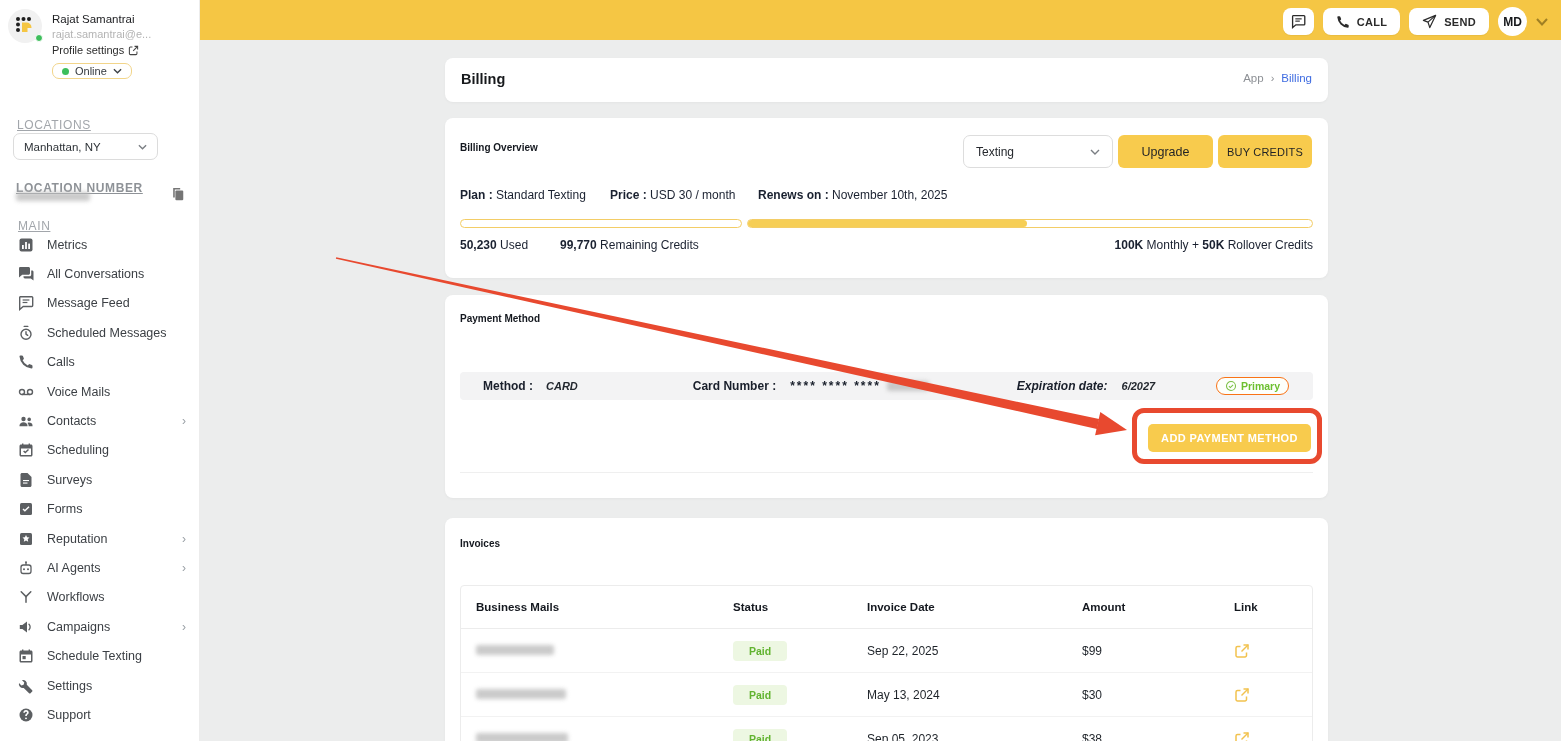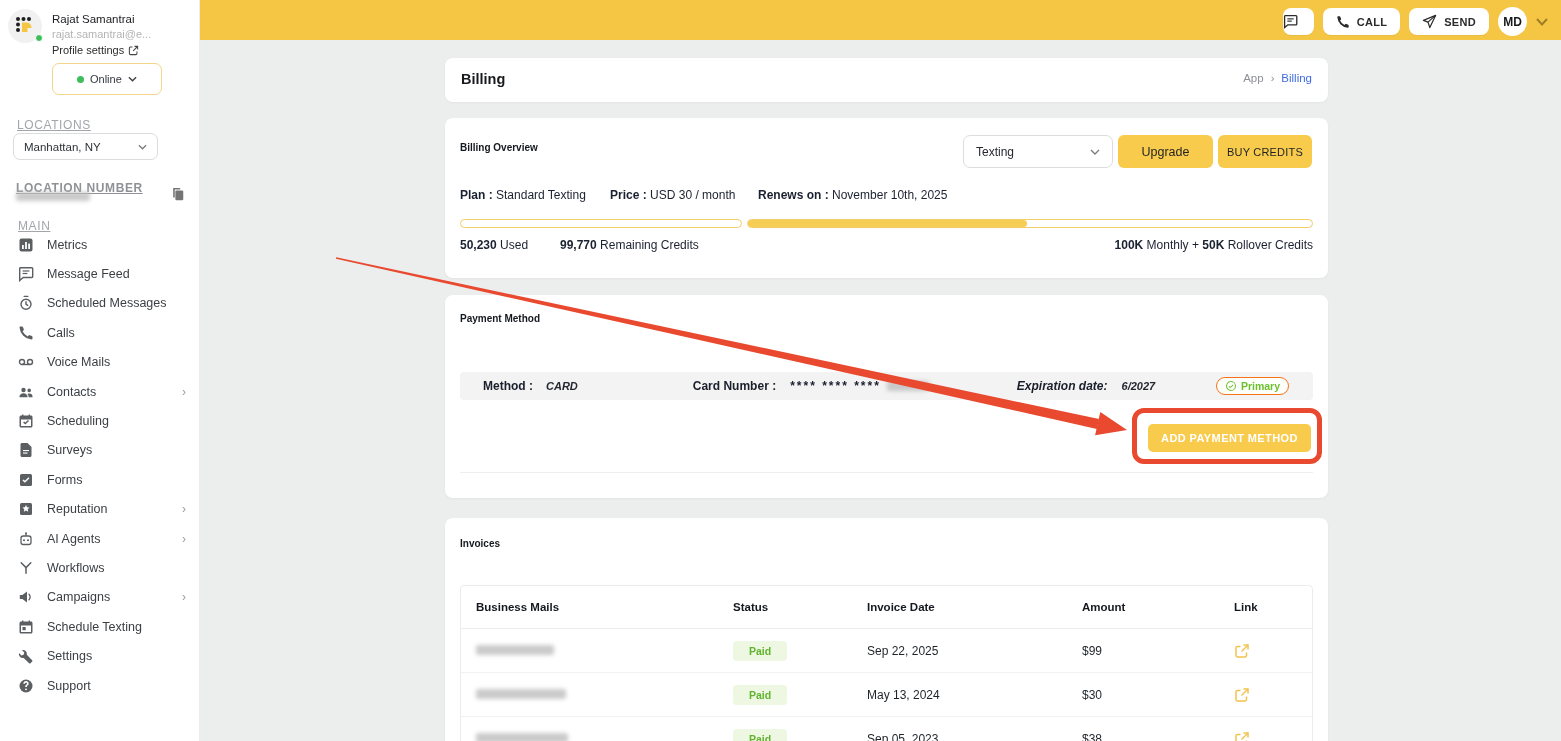--- a/index.html
+++ b/index.html
@@ -6,38 +6,38 @@
   html,body { width:1561px; height:741px; font-family:"Liberation Sans", sans-serif; background:#fff; }
   .stage { position:relative; width:1561px; height:741px; overflow:hidden; background:#ECEDED; }
 
   
   .sidebar { position:absolute; left:0; top:0; width:200px; height:741px; background:#fff; border-right:1px solid #ECECEC; z-index:5; }
   .avatar-wrap { position:absolute; left:8px; top:9px; width:34px; height:34px; background:#F1F1F1; border-radius:50%; display:flex; align-items:center; justify-content:center; }
   .online-dot { position:absolute; right:-1px; bottom:1px; width:8px; height:8px; background:#3DBE5B; border:1.5px solid #fff; border-radius:50%; }
   .p-name { position:absolute; left:52px; top:13px; font-size:11.5px; font-weight:400; color:#202124; }
   .p-email { position:absolute; left:52px; top:28px; font-size:11px; color:#B4B4B4; }
   .p-settings { position:absolute; left:52px; top:44px; font-size:11px; color:#2B2B2B; display:flex; align-items:center; gap:4px; cursor:pointer; }
-  .online-pill { position:absolute; left:52px; top:63px; height:32px; padding:0 24px; display:flex; align-items:center; gap:6px; border:1px solid #F2D58A; border-radius:7px; background:#fff; font-size:11px; color:#33383E; cursor:pointer; }
+  .online-pill { position:absolute; left:52px; top:63px; height:16px; padding:0 9px; display:flex; align-items:center; gap:6px; border:1px solid #F2D58A; border-radius:7px; background:#fff; font-size:11px; color:#33383E; cursor:pointer; }
   .online-pill .g-dot { width:7px; height:7px; border-radius:50%; background:#3DBE5B; }
   .side-label { position:absolute; font-size:12px; letter-spacing:.6px; color:#A2A6AB; font-weight:400;text-decoration:underline; }
   .loc-select { position:absolute; left:13px; top:133px; width:145px; height:27px; border:1px solid #DCDCDC; border-radius:7px; background:#fff; display:flex; align-items:center; justify-content:space-between; padding:0 10px; font-size:11.5px; color:#2E3338; cursor:pointer; }
   .loc-number-blob { position:absolute; left:16px; top:192px; width:74px; height:9px; }
   .copy-btn { position:absolute; left:171px; top:187px; width:14px; height:15px; cursor:pointer; }
   .blur-blob { background:#BDBDBD; filter:blur(2px); opacity:.8; border-radius:2px; }
   .menu { position:absolute; left:0; top:230px; width:200px; }
   .menu-item { height:29.4px; display:flex; align-items:center; padding:0 14px 0 18px; cursor:pointer; }
   .menu-item .mi-icon { width:16px; height:16px; flex:0 0 16px; display:flex; }
   .menu-item .mi-label { margin-left:13px; font-size:12.5px; color:#3C4045; flex:1; }
   .menu-item .mi-chev { color:#9AA0A6; font-size:12px; }
   svg { display:block; }
 
   
   .topbar { position:absolute; left:200px; top:0; width:1361px; height:40px; background:#F5C644; z-index:4; }
   .tb-right { position:absolute; right:13px; top:7px; display:flex; align-items:center; gap:9px; }
-  .tb-btn { background:#fff; border-radius:8px; height:27px; display:flex; align-items:center; justify-content:space-between; gap:7px; padding:0 13px; font-size:11px; font-weight:700; color:#2B2B2B; letter-spacing:.3px; cursor:pointer; box-shadow:0 1px 1px rgba(0,0,0,.05); }
+  .tb-btn { background:#fff; border-radius:8px; height:27px; display:flex; align-items:center; justify-content:center; gap:7px; padding:0 13px; font-size:11px; font-weight:700; color:#2B2B2B; letter-spacing:.3px; cursor:pointer; box-shadow:0 1px 1px rgba(0,0,0,.05); }
   .tb-btn.icon-only { width:31px; padding:0; }
   .tb-avatar { width:29px; height:29px; background:#fff; border-radius:50%; display:flex; align-items:center; justify-content:center; font-size:12px; font-weight:700; color:#17191C; cursor:pointer; }
 
   
   .content { position:absolute; left:200px; top:40px; width:1361px; height:701px; background:#ECEDED; overflow:hidden; }
   .card { position:absolute; background:#fff; border-radius:8px; box-shadow:0 1px 3px rgba(0,0,0,.04); }
   .card-header { left:245px; top:18px; width:883px; height:44px; }
   .card-overview { left:245px; top:78px; width:883px; height:160px; }
   .card-payment { left:245px; top:255px; width:883px; height:203px; }
   .card-invoices { left:245px; top:478px; width:883px; height:285px; }
@@ -147,20 +147,29 @@
       <div class="menu-item">
         <span class="mi-icon">
             <svg width="16" height="16" viewBox="0 0 16 16">
               <rect x="1.5" y="1.5" width="13" height="13" rx="2" fill="#5C5F62"></rect>
               <rect x="4" y="8" width="1.8" height="4" fill="#fff"></rect>
               <rect x="7.1" y="5" width="1.8" height="7" fill="#fff"></rect>
               <rect x="10.2" y="6.6" width="1.8" height="5.4" fill="#fff"></rect>
             </svg>
           </span>
         <span class="mi-label">Metrics</span>
+      </div>
+      <div class="menu-item">
+        <span class="mi-icon">
+            <svg width="16" height="16" viewBox="0 0 16 16" fill="#5C5F62">
+              <path d="M1.5 1h9c.8 0 1.5.7 1.5 1.5v4.8c0 .8-.7 1.5-1.5 1.5H4.2L1 11.5v-9C1 1.7 1.7 1 1.5 1z"></path>
+              <path d="M13.2 4.6h.9c.8 0 1.4.6 1.4 1.4v8.6l-2.7-2.2H6.9c-.8 0-1.4-.6-1.4-1.4v-.8h6.2c.8 0 1.5-.7 1.5-1.5z"></path>
+            </svg>
+          </span>
+        <span class="mi-label">All Conversations</span>
       </div>
       <div class="menu-item">
         <span class="mi-icon">
             <svg width="16" height="16" viewBox="0 0 16 16">
               <path d="M2.2 1.7h11.6c.5 0 .9.4.9.9v8c0 .5-.4.9-.9.9H5.2l-3.5 3V2.6c0-.5.4-.9.5-.9z" fill="none" stroke="#5C5F62" stroke-width="1.4"></path>
               <rect x="4.6" y="4.4" width="6.8" height="1.2" fill="#5C5F62"></rect>
               <rect x="4.6" y="6.9" width="4.8" height="1.2" fill="#5C5F62"></rect>
             </svg>
           </span>
         <span class="mi-label">Message Feed</span>

